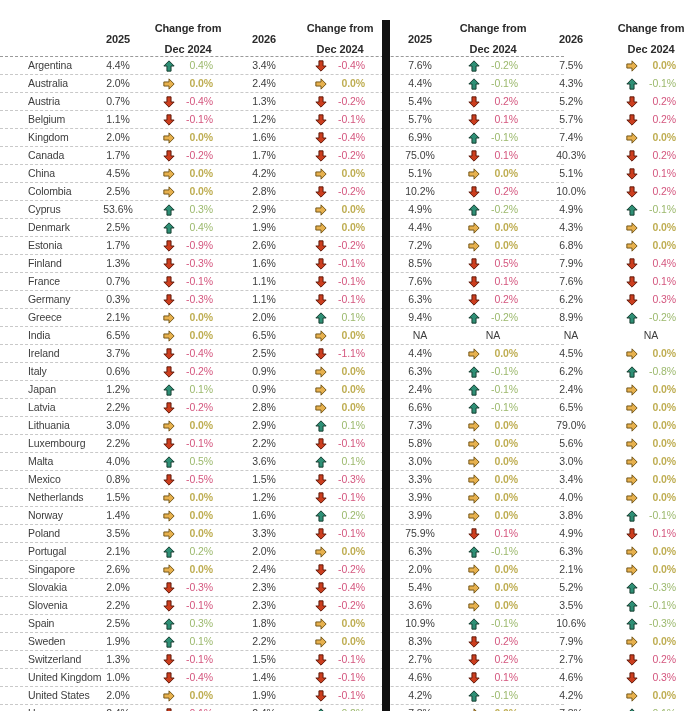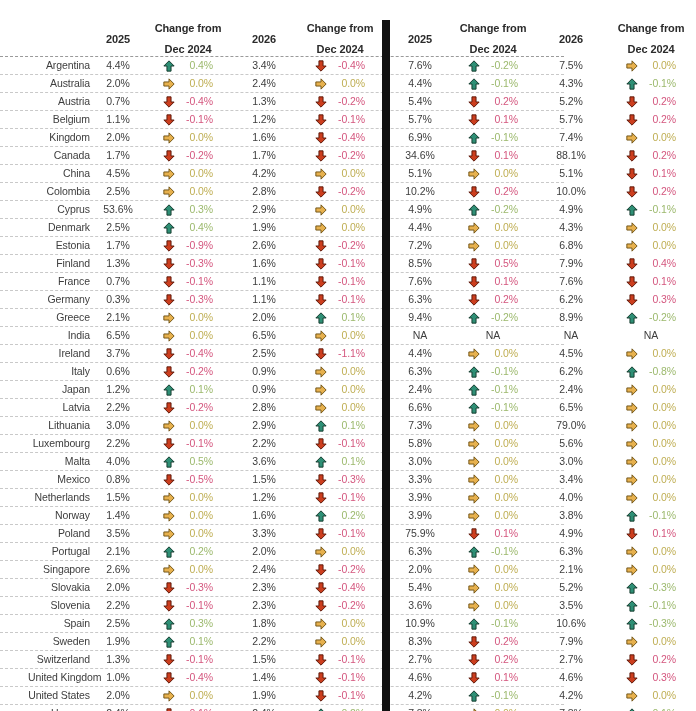--- a/index.html
+++ b/index.html
@@ -10,26 +10,26 @@
   }
   .table-wrap { position:relative; width:564px;margin-top:20px; }
   .grid-row {
     display:grid;
     grid-template-columns:90px 56px 84px 68px 84px 8px 60px 86px 70px 90px;
     align-items:center;
   }
   .header-row { height:37px; border-bottom:1px dashed #9a9a9a; }
   .data-row  { height:18px; border-bottom:1px dashed #c9c9c9; }
   .cell { font-size:10.5px; letter-spacing:-0.1px; line-height:1; }
-  .country { padding-left:28px; text-align:right; white-space:nowrap; }
+  .country { padding-left:28px; text-align:left; white-space:nowrap; }
   .val { text-align:center; }
   .chg { display:flex; align-items:center; justify-content:center; gap:7px; }
   .chg-label { min-width:31px; text-align:right; }
   .t-up   { color:var(--up-text,#9CB96D); }
-  .t-flat { color:var(--flat-text,#BFAE53); }
+  .t-flat { color:var(--flat-text,#BFAE53);font-weight:bold; }
   .t-down { color:var(--down-text,#D4567E); }
   .t-na   { color:#3d3d3d; min-width:0; text-align:center; }
   .hd { font-weight:bold; font-size:11px; color:#2b2b2b; text-align:center; }
   .hd-year { padding-top:2px; }
   .hd-chg { display:flex; flex-direction:column; align-items:center; justify-content:center; gap:10px; padding-top:2px; }
   .arrow { width:12px; height:12px; display:inline-flex; }
   .arrow svg { display:block; }
   .arrow path { stroke-width:1.1; stroke-linejoin:round; }
   .i-up   path { fill:var(--up-icon,#2E8F75); stroke:var(--up-outline,#14382C); }
   .i-flat svg  { transform:rotate(90deg); }
@@ -295,30 +295,30 @@
     <div class="cell val v2">1.7%</div>
     <div class="cell chg c2">
       <span class="arrow i-down">
             <svg viewBox="0 0 14 14" width="12" height="12">
               <path d="M7 1 L13 7 L9.4 7 L9.4 13 L4.6 13 L4.6 7 L1 7 Z"></path>
             </svg>
           </span>
       <span class="chg-label t-down">-0.2%</span>
     </div>
     <div class="cell"></div>
-    <div class="cell val v3">34.6%</div>
+    <div class="cell val v3">75.0%</div>
     <div class="cell chg c3">
       <span class="arrow i-down">
             <svg viewBox="0 0 14 14" width="12" height="12">
               <path d="M7 1 L13 7 L9.4 7 L9.4 13 L4.6 13 L4.6 7 L1 7 Z"></path>
             </svg>
           </span>
       <span class="chg-label t-down">0.1%</span>
     </div>
-    <div class="cell val v4">88.1%</div>
+    <div class="cell val v4">40.3%</div>
     <div class="cell chg c4">
       <span class="arrow i-down">
             <svg viewBox="0 0 14 14" width="12" height="12">
               <path d="M7 1 L13 7 L9.4 7 L9.4 13 L4.6 13 L4.6 7 L1 7 Z"></path>
             </svg>
           </span>
       <span class="chg-label t-down">0.2%</span>
     </div>
   </div>
 

